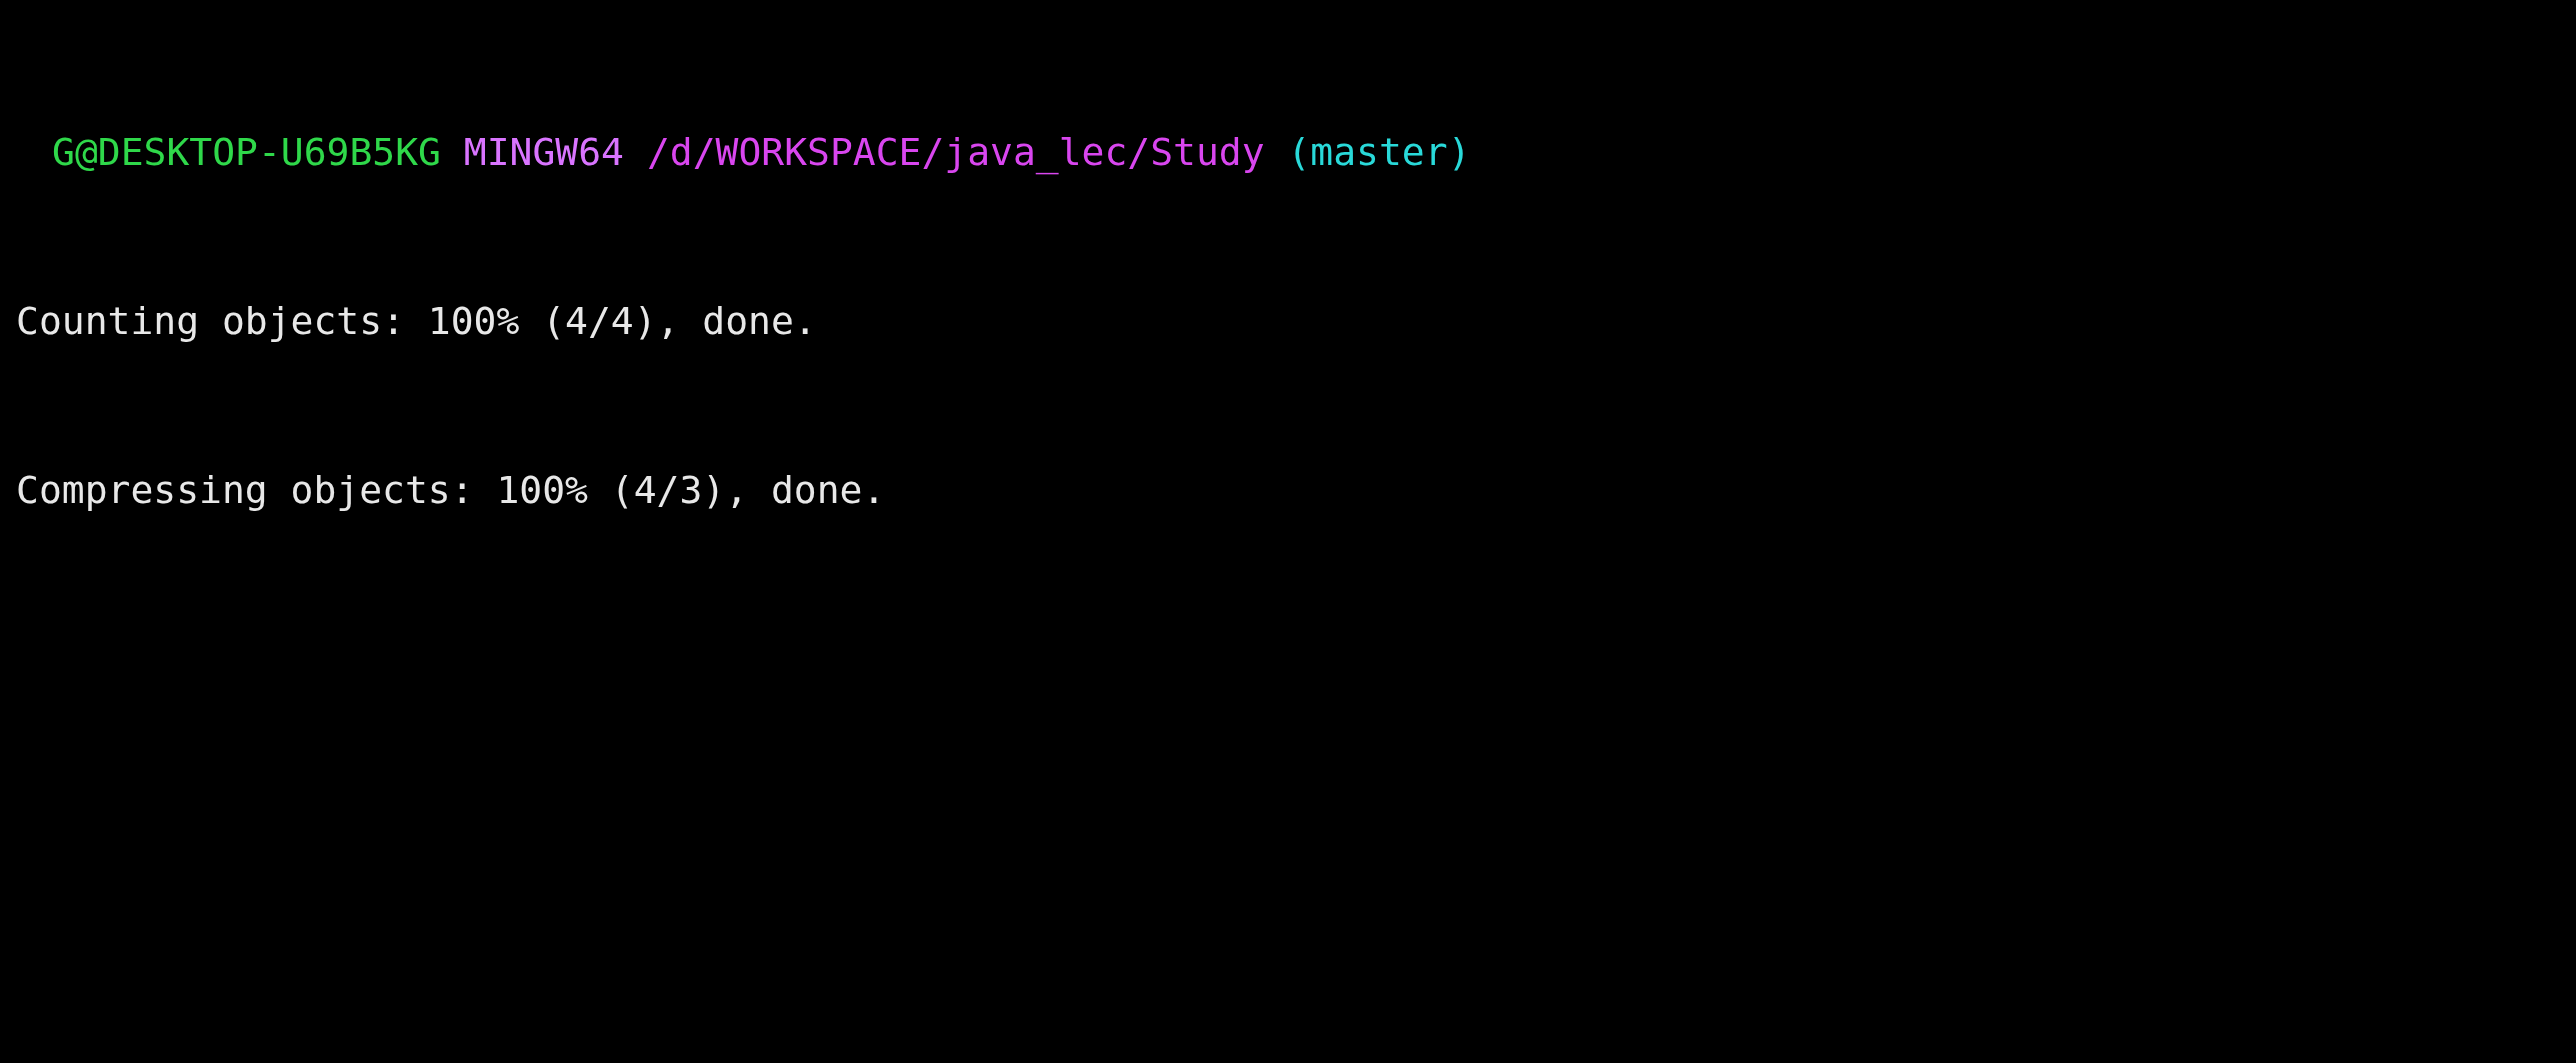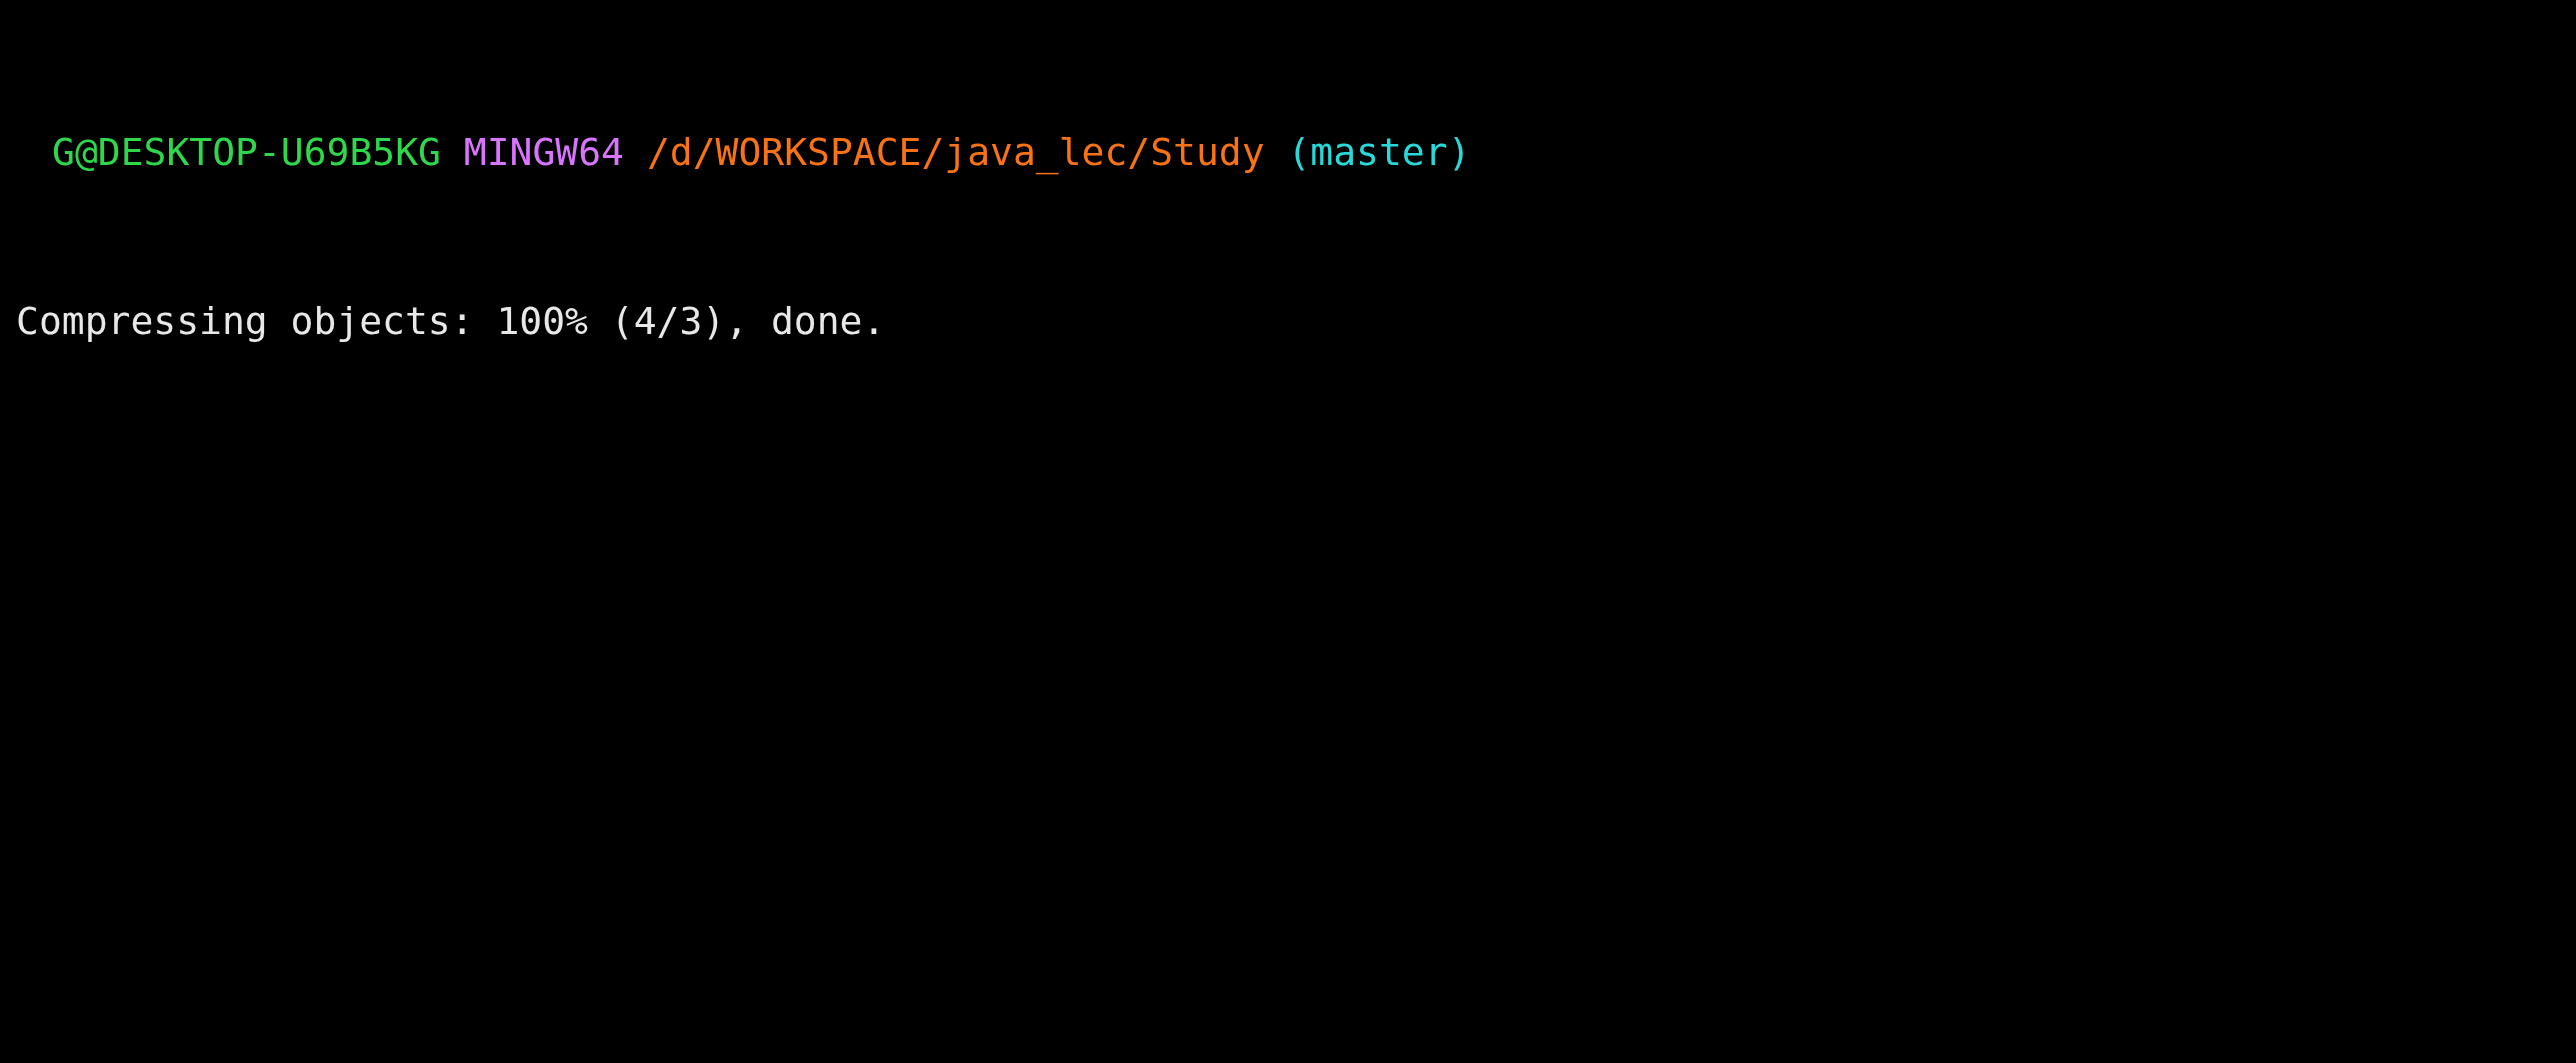--- a/index.html
+++ b/index.html
@@ -17,36 +17,37 @@
     color: #e8e8e8;
     padding: 12px 16px 16px 16px;
     white-space: pre;
     font-weight: 500;
   }
   .line {
     display: block;
   }
   .user-host { color: #2fd84a; margin-left: 36px; }
   .mingw    { color: #d974ff; text-align: right; }
-  .path     { color: #f97316; }
+  .path     { color: #d946ef; }
   .branch   { color: #29d9d9; }
   .dollar   { color: #e8e8e8; }
   .white    { color: #e8e8e8; }
   .cmd-box {
     border: 5.4px solid #ff1a1a;
     padding: 0px 14.8px 1.3px 5.4px;
     margin-left: -4px;
     display: inline-block;
   }
 </style>
 </head>
 <body>
 
 <div class="terminal">
   <span class="line"><span class="user-host">G@DESKTOP-U69B5KG</span> <span class="mingw">MINGW64</span> <span class="path">/d/WORKSPACE/java_lec/Study</span> <span class="branch">(master)</span></span>
+  <span class="line white">Counting objects: 100% (4/4), done.</span>
   <span class="line white">Compressing objects: 100% (4/3), done.</span>
   
   
   
   
   
 </div>
 
 
 </body></html>

